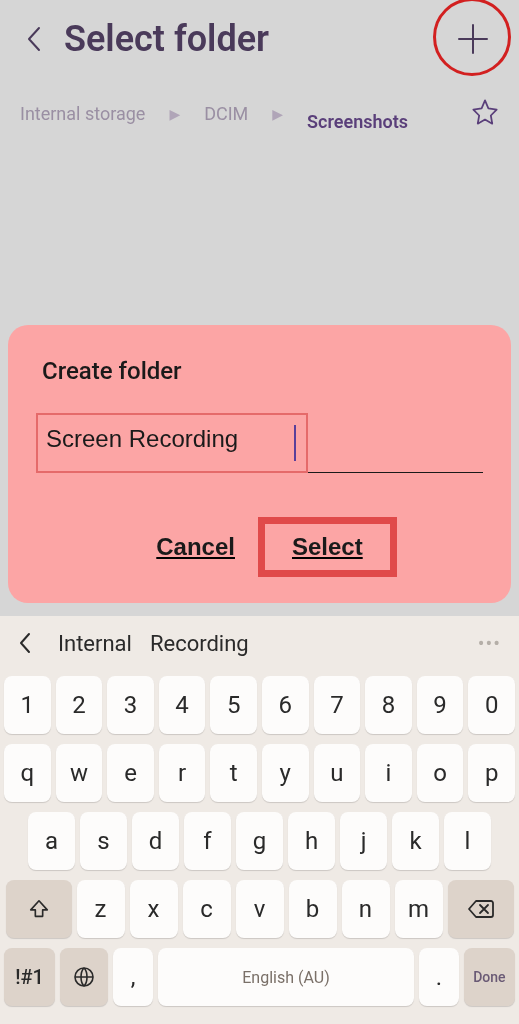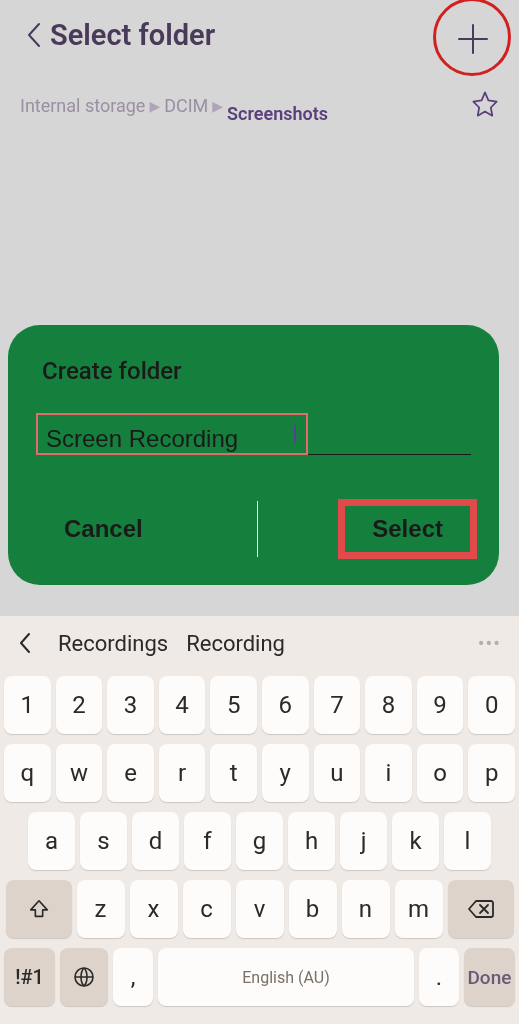--- a/index.html
+++ b/index.html
@@ -19,23 +19,24 @@
   }
   .back-btn {
     width: 32px;
     height: 32px;
     display: flex;
     align-items: center;
     justify-content: center;
     color: #4a3a5a;
   }
   .header-title {
-    font-size: 29px;
+    font-size: 36px;
     font-weight: 600;
     color: #4a3a5a;
+    margin-left: 14px;
   }
   .plus-btn {
     position: absolute;
     right: 25px;
     top: 18px;
     width: 42px;
     height: 42px;
     display: flex;
     align-items: center;
     justify-content: center;
@@ -48,21 +49,21 @@
     width: 78px;
     height: 78px;
     border: 3px solid #d22020;
     border-radius: 50%;
     pointer-events: none;
   }
   .breadcrumb-row {
     display: flex;
     align-items: center;
     padding: 25px 20px 10px 20px;
-    gap: 4px;
+    gap: 24px;
   }
   .crumb {
     font-size: 18px;
     color: #9a8fa3;
   }
   .crumb.active {
     color: #5a3f7a;
     font-weight: 600;
     margin-top: 16px;
   }
@@ -71,24 +72,24 @@
     font-size: 14px;
   }
   .star-btn {
     margin-left: auto;
     color: #5a3f7a;
   }
 
   .dialog {
     position: absolute;
     left: 8px;
-    right: 20px;
+    right: 8px;
     top: 325px;
-    background: #15803d;
-    border-radius: 32px;
+    background: #fca5a5;
+    border-radius: 20px;
     padding: 32px 28px 28px 28px;
   }
   .dialog-title {
     font-size: 24px;
     color: #1a1a1a;
     font-weight: 500;
     margin-bottom: 28px;
     margin-left: 6px;
   }
   .input-row {
@@ -98,40 +99,41 @@
     display: inline-block;
     border: 2px solid #e56a6a;
     padding: 0;
     position: relative;
   }
   .text-input {
     border: none;
     background: transparent;
     font-size: 24px;
     color: #1a1a1a;
-    padding: 10px 12px 0 8px;
+    padding: 10px 12px 18px 8px;
     width: 268px;
     outline: none;
   }
   .cursor {
     position: absolute;
     right: 10px;
     top: 10px;
     bottom: 10px;
     width: 2px;
     background: #5a3f9a;
   }
   .underline {
     border-bottom: 1px solid #1a1a1a;
     margin-top: -1px;
   }
   .dialog-buttons {
     display: flex;
-    justify-content: space-between;
+    justify-content: center;
     padding-top: 10px;
+    text-decoration: underline;
   }
   .dialog-btn {
     font-size: 24px;
     font-weight: 600;
     color: #1a1a1a;
     padding: 14px 28px;
     background: transparent;
     border: none;
     position: relative;
   }
@@ -202,21 +204,21 @@
     height: 58px;
     display: flex;
     align-items: center;
     justify-content: center;
     font-size: 24px;
     color: #2a2a2a;
     max-width: 48px;
   }
   .key.wide { max-width: 66px; }
   .key.special { background: #ddd3ca; }
-  .key.done { background: #ddd3ca; font-size: 19px; max-width: 68px; color: #6a5a75; font-weight:500;}
+  .key.done { background: #ddd3ca; font-size: 14px; max-width: 68px; color: #6a5a75; font-weight:500;}
   .key.space { max-width: 260px; flex: 5; font-size: 16px; color: #7a7068; }
   .row3 { padding: 0 24px; }
   .key.sym { font-size: 20px; font-weight: 500; }
 </style>
 </head>
 <body>
 
 <div class="header">
   <div class="back-btn">
     <svg width="16" height="26" viewBox="0 0 16 26" fill="none">
@@ -261,21 +263,21 @@
   </div>
 </div>
 
 <div class="keyboard">
   <div class="suggestion-row">
     <div class="sug-back">
       <svg width="14" height="22" viewBox="0 0 14 22" fill="none">
           <path d="M11 2 L3 11 L11 20" stroke="currentColor" stroke-width="2" stroke-linecap="round" stroke-linejoin="round"></path>
         </svg>
     </div>
-    <span class="suggestion">Recordings</span>
+    <span class="suggestion">Internal</span>
     <span class="suggestion">Recording</span>
     <span class="sug-more">•••</span>
   </div>
   <div class="key-rows">
     <div class="key-row">
       <div class="key">1</div>
       <div class="key">2</div>
       <div class="key">3</div>
       <div class="key">4</div>
       <div class="key">5</div>

